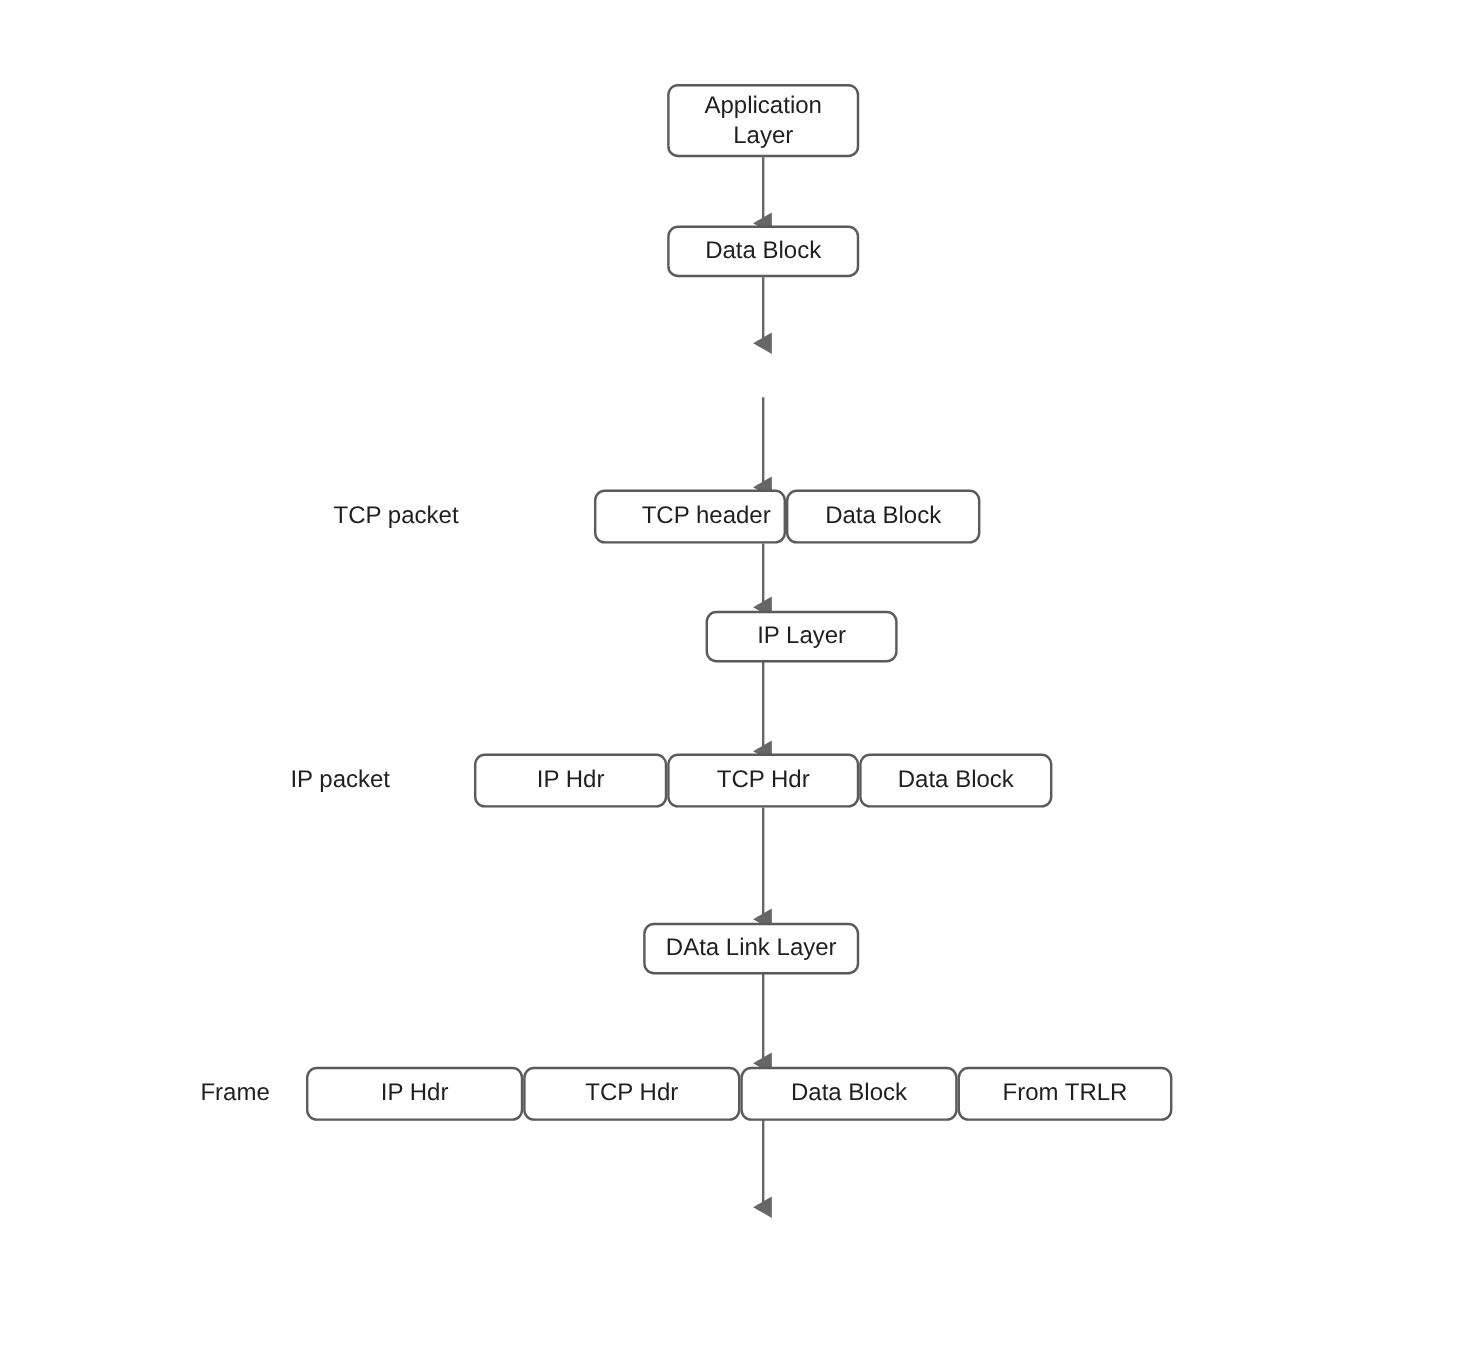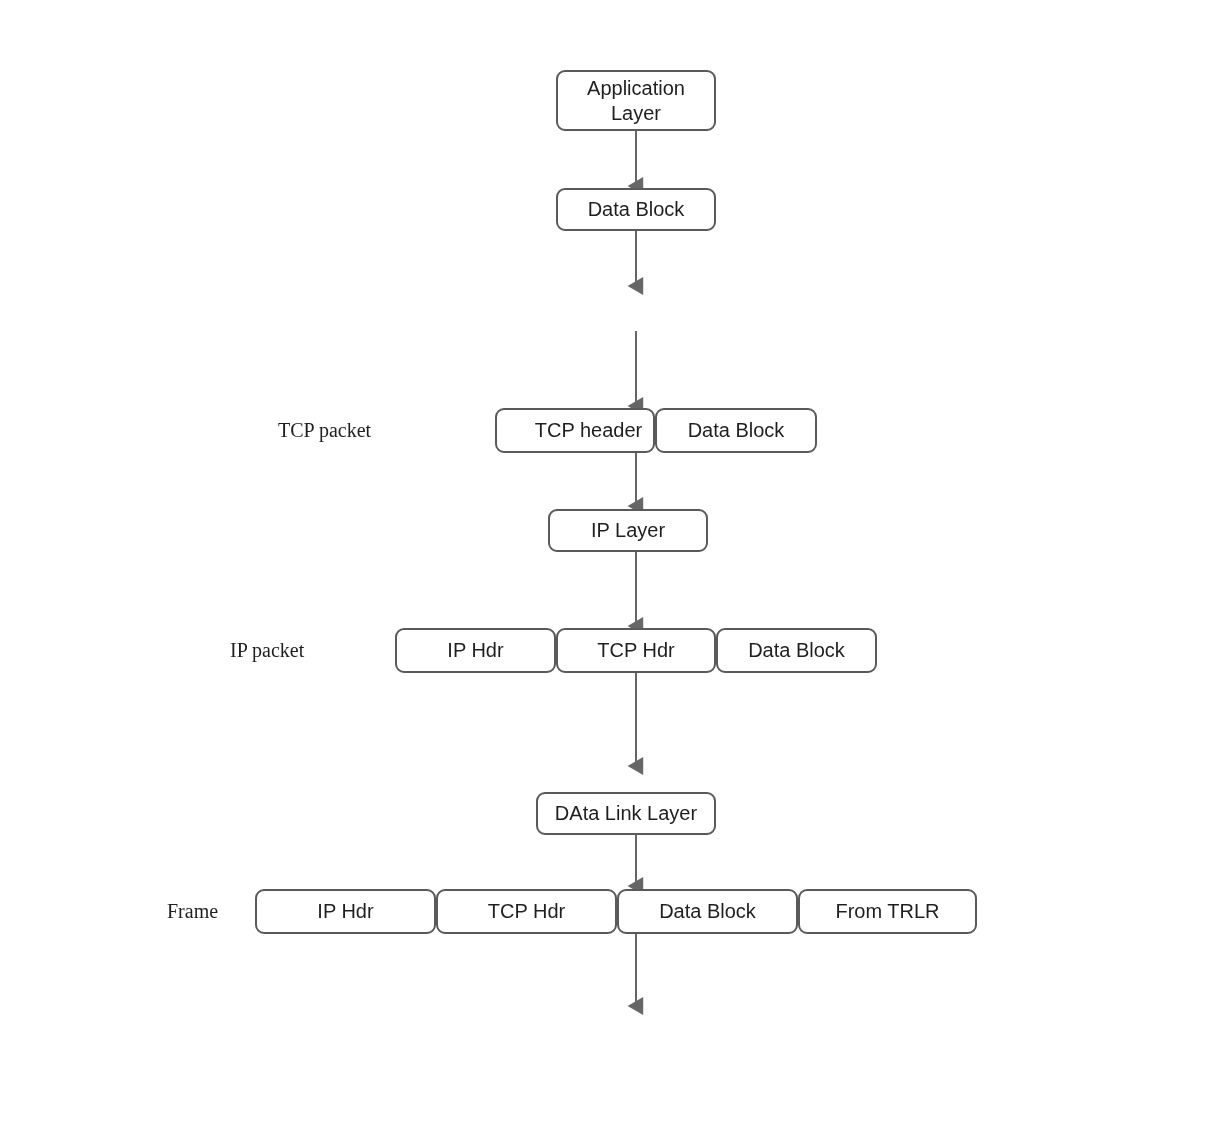--- a/index.html
+++ b/index.html
@@ -74,21 +74,20 @@
   
   .side-label {
     position: absolute;
     z-index: 3;
     font-size: 20px;
     color: #1f1f1f;
     white-space: nowrap;
     display: flex;
     align-items: center;
     height: 44px;
-    font-family: Liberation Serif, serif;
   }
 </style>
 </head>
 <body>
 
 <div id="canvas">
 
   <svg id="arrow-layer" viewBox="0 0 1232 1122" width="1232" height="1122" xmlns="http://www.w3.org/2000/svg">
     <defs>
       <marker id="arrowhead" markerWidth="9" markerHeight="9" refX="4.5" refY="4.2" orient="auto" markerUnits="strokeWidth">
@@ -113,31 +112,31 @@
   <div class="node" style="left:556px; top:188px; width:160px; height:43px;">Data Block</div>
 
 
   <div class="side-label" style="left:278px; top:408px;">TCP packet</div>
 
   <div class="seg-row" style="left:495px; top:408px; height:45px;">
     <div class="seg" style="width:160px;padding-left:31px;">TCP header</div>
     <div class="seg" style="width:162px;">Data Block</div>
   </div>
 
-  <div class="node" style="left:548px; top:509px; width:160px; height:43px;">IP Layer</div>
+  <div class="node" style="left:588px; top:509px; width:160px; height:43px;">IP Layer</div>
 
-  <div class="side-label" style="left:230px; top:628px;">IP packet</div>
+  <div class="side-label" style="left:242px; top:628px;">IP packet</div>
 
   <div class="seg-row" style="left:395px; top:628px; height:45px;">
     <div class="seg" style="width:161px;">IP Hdr</div>
     <div class="seg" style="width:160px;">TCP Hdr</div>
     <div class="seg" style="width:161px;">Data Block</div>
   </div>
 
-  <div class="node" style="left:536px; top:792px; width:180px; height:43px;">DAta Link Layer</div>
+  <div class="node" style="left:536px; top:769px; width:180px; height:43px;">DAta Link Layer</div>
 
   <div class="side-label" style="left:167px; top:889px;">Frame</div>
 
   <div class="seg-row" style="left:255px; top:889px; height:45px;">
     <div class="seg" style="width:181px;">IP Hdr</div>
     <div class="seg" style="width:181px;">TCP Hdr</div>
     <div class="seg" style="width:181px;">Data Block</div>
     <div class="seg" style="width:179px;text-align:center;">From TRLR</div>
   </div>
 

